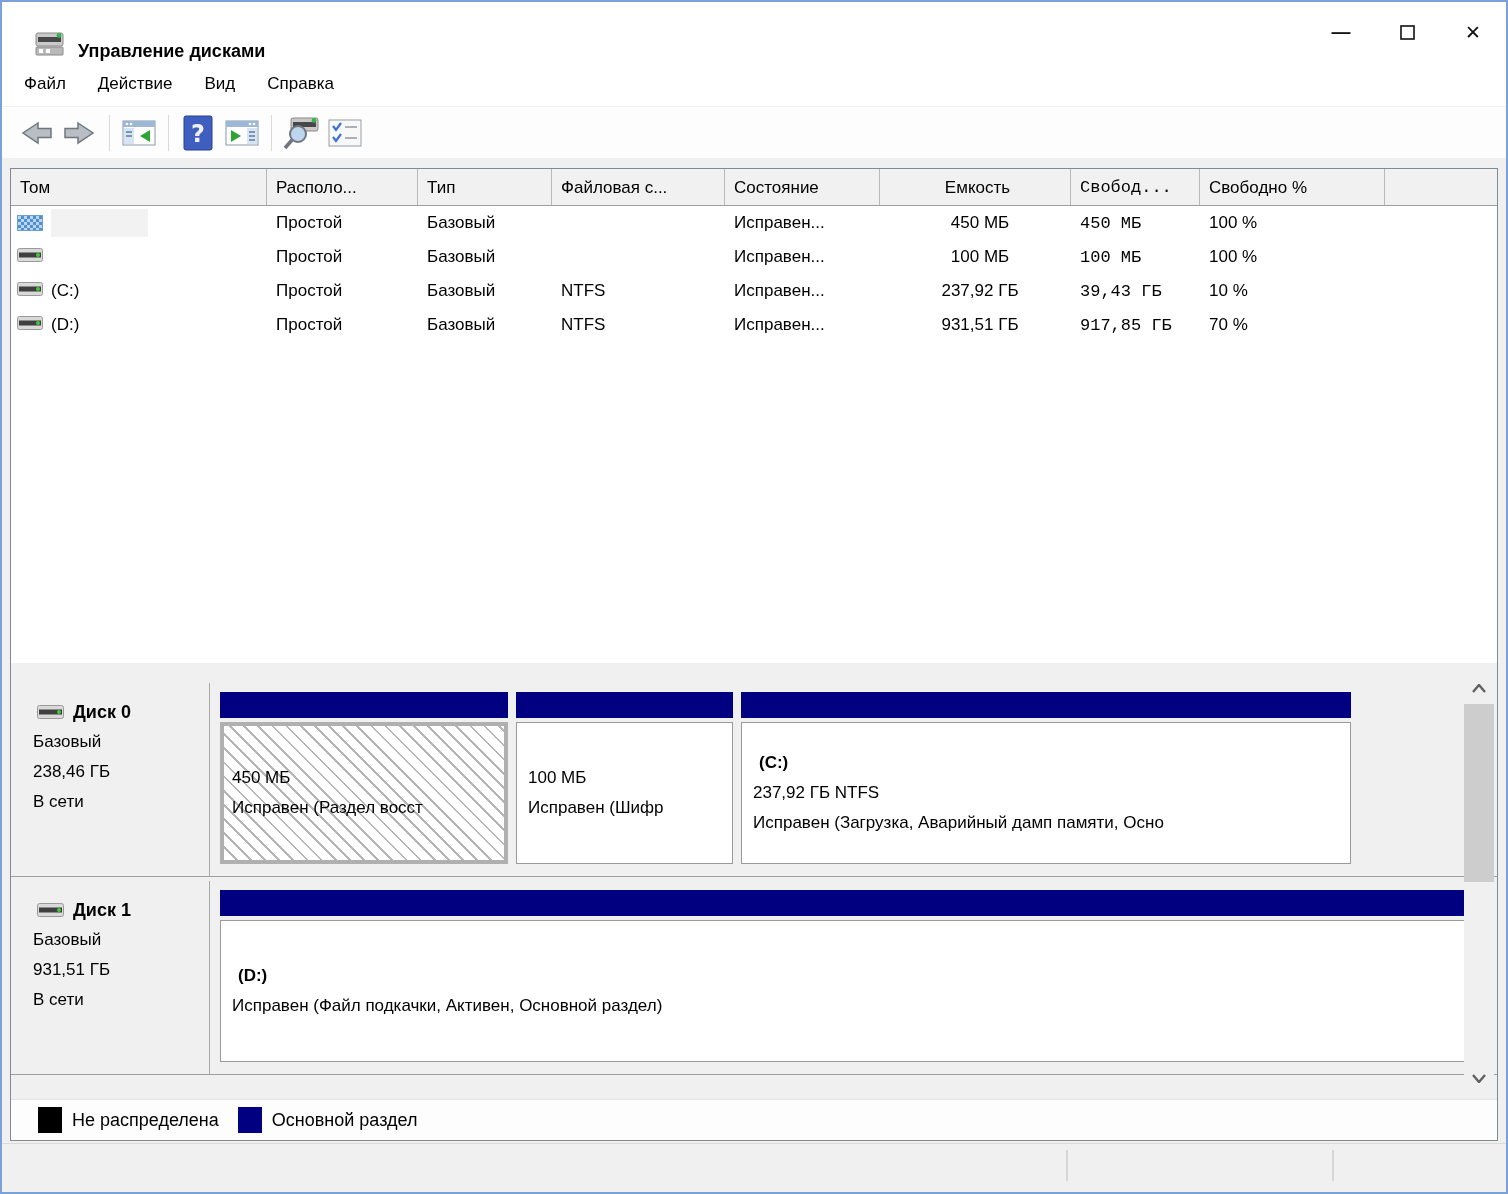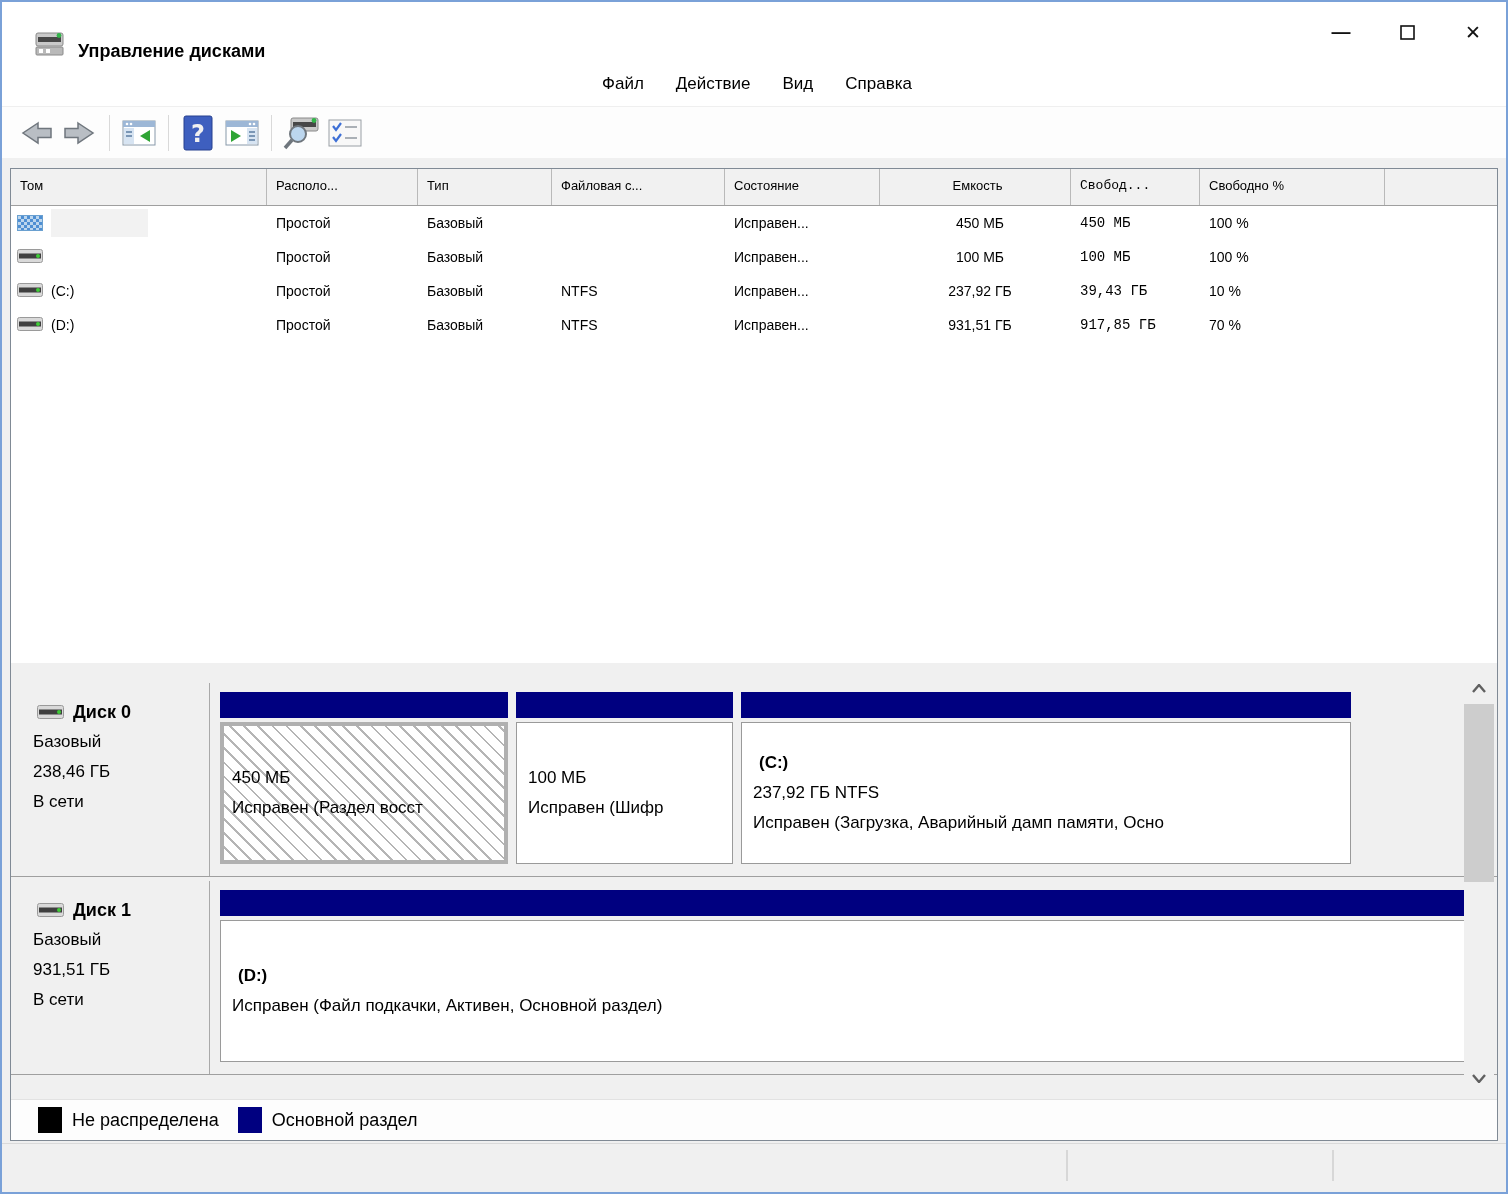--- a/index.html
+++ b/index.html
@@ -8,37 +8,37 @@
   .window { width:1508px; height:1194px; border:2px solid #7aa1d8; background:#fff; display:flex; flex-direction:column; }
 
   
   .titlebar { height:60px; background:#fff; display:flex; align-items:flex-end; padding-left:32px; flex:0 0 auto;font-weight:bold; }
   .title-text { font-size:18px; margin-left:12px; }
   .controls { margin-left:auto; display:flex; height:100%; }
   .ctrl { width:66px; height:100%; display:flex; align-items:center; justify-content:center; font-size:19px; color:#111; }
   .ctrl svg { display:block; }
 
   
-  .menubar { height:44px; background:#fff; display:flex; align-items:center; padding-left:6px; flex:0 0 auto;justify-content:center; }
+  .menubar { height:44px; background:#fff; display:flex; align-items:center; padding-left:6px; flex:0 0 auto; }
   .menu-item { padding:0 16px; font-size:17px; }
 
   
   .toolbar { height:52px; background:#fdfdfd; border-top:1px solid #efefef; display:flex; align-items:center; padding-left:12px; flex:0 0 auto; }
   .tbtn { width:44px; height:42px; display:flex; align-items:center; justify-content:center; }
   .tsep { width:1px; height:36px; background:#d9d9d9; margin:0 7px; }
 
   
   .client { flex:1; background:#f0f0f0; padding:10px 8px 0 8px; overflow:hidden; }
   .frame { height:973px; border:1px solid #808a95; background:#fff; display:flex; flex-direction:column; }
 
   
   .list-pane { height:494px; background:#fff; overflow:hidden; flex:0 0 auto; }
   .theader { display:flex; height:37px; background:#f1f1f1; border-bottom:1px solid #9f9f9f; }
-  .th { border-right:1px solid #b9b9b9; padding:9px 4px 0 9px; font-size:13px; white-space:nowrap; overflow:hidden; }
-  .trow { display:flex; height:34px; align-items:center; font-size:14px; }
+  .th { border-right:1px solid #b9b9b9; padding:9px 4px 0 9px; font-size:17px; white-space:nowrap; overflow:hidden; }
+  .trow { display:flex; height:34px; align-items:center; font-size:17px; }
   .tc { padding-left:9px; white-space:nowrap; overflow:hidden; }
   .tc-vol { display:flex; align-items:center; padding-left:6px; }
   .vol-ico { margin-right:8px; flex:0 0 auto; }
   .checker-ico { width:26px; height:16px; border:1px solid #6aa0d0;
       background:repeating-conic-gradient(#4f8fd3 0% 25%, #bcd6ee 0% 50%) 0 0/6px 6px; }
   .name-highlight { width:97px; height:28px; background:#f2f2f2; }
 
   
   .c0{width:256px;} .c1{width:151px;} .c2{width:134px;} .c3{width:173px;}
   .c4{width:155px;} .c5{width:191px;text-align:center;} .c6{width:129px;font-family:Liberation Mono, monospace;} .c7{width:185px;} .c8{flex:1; border-right:none;}

